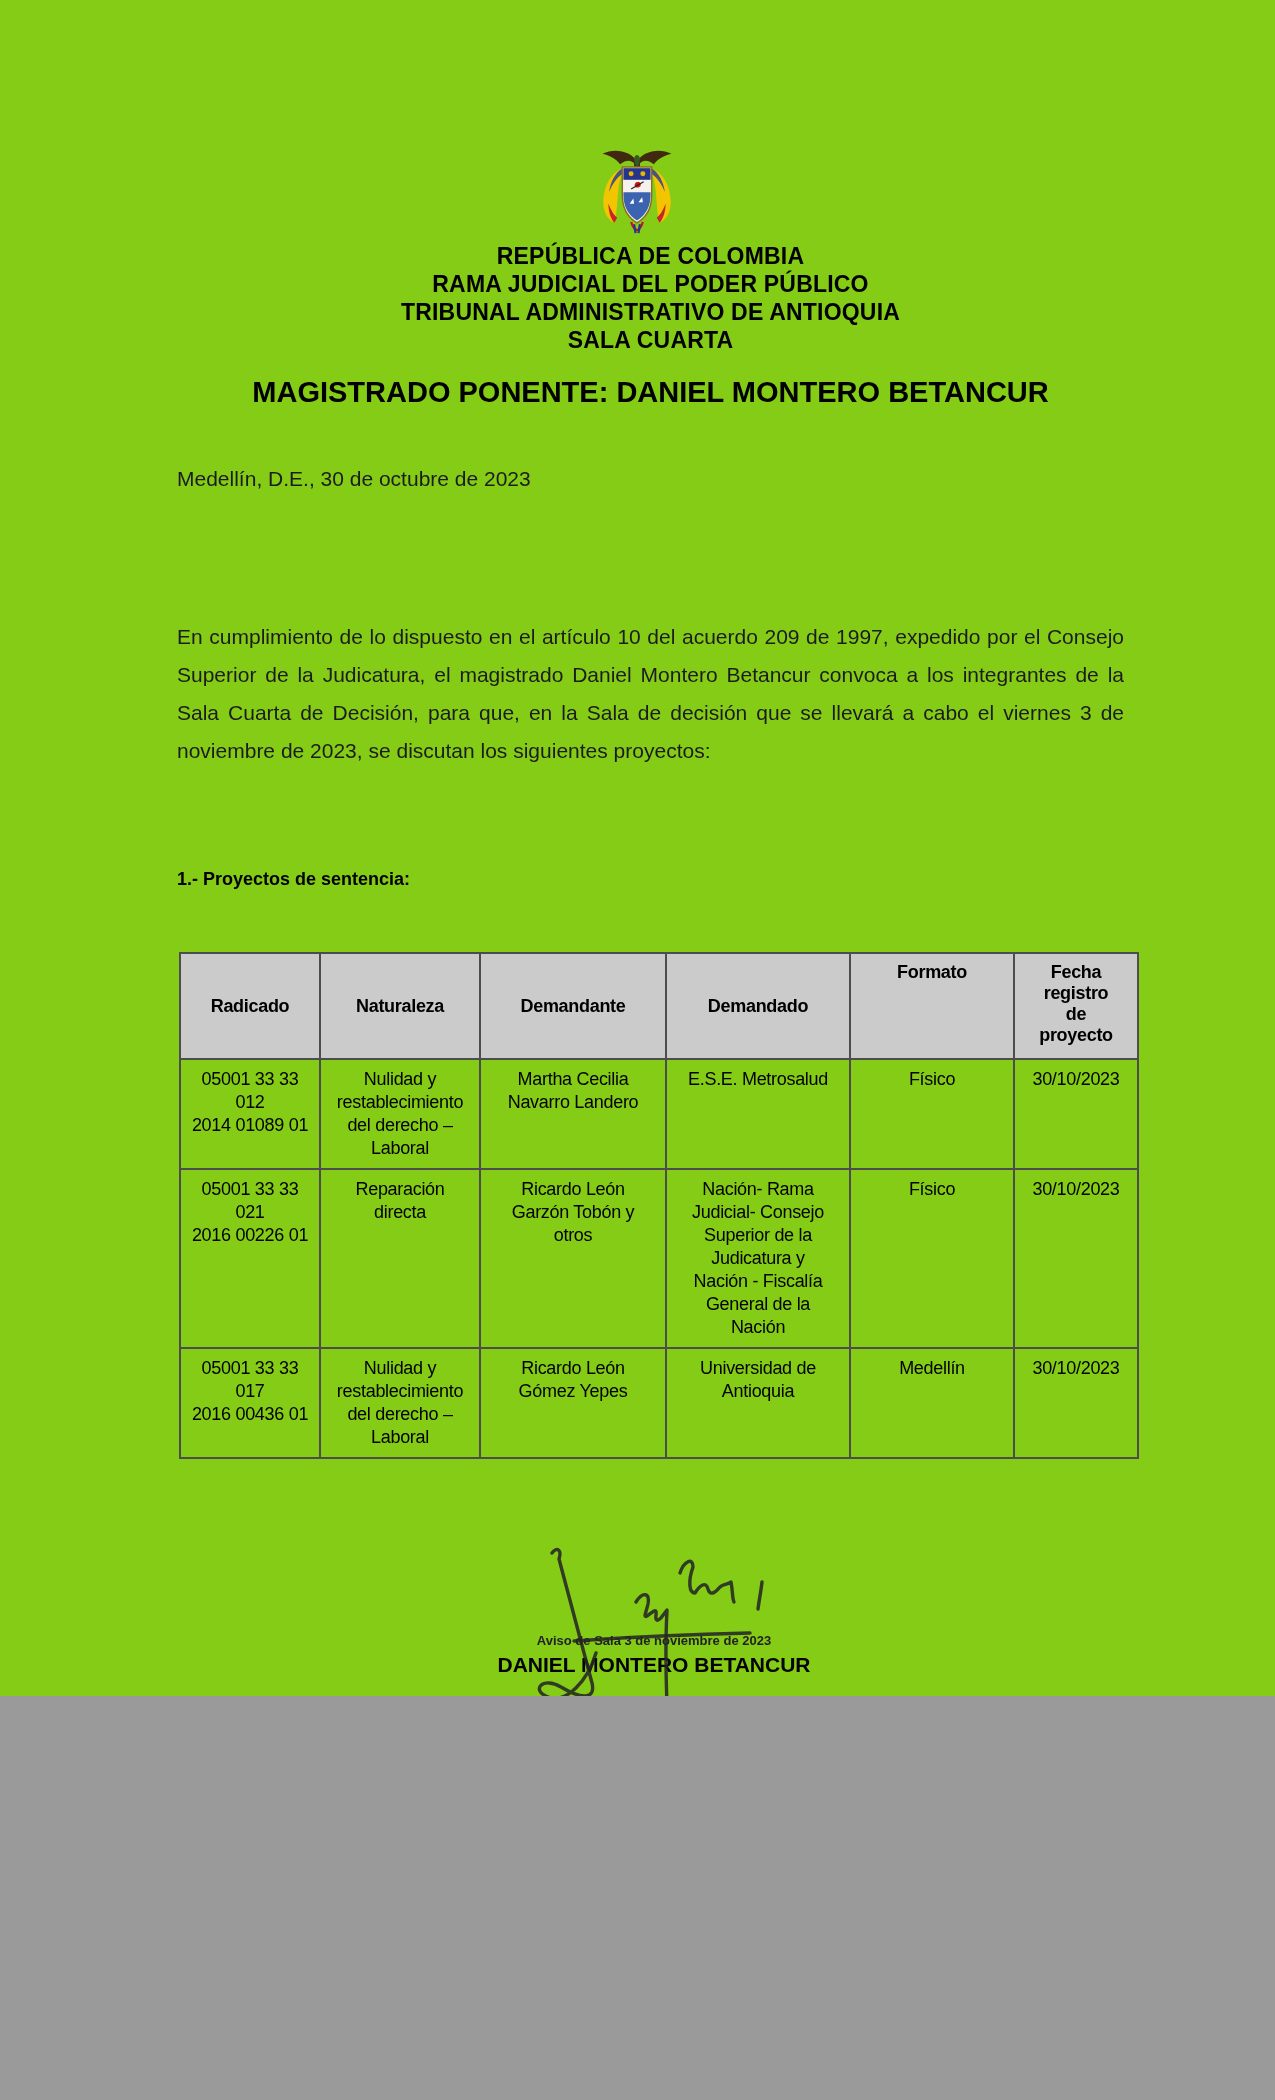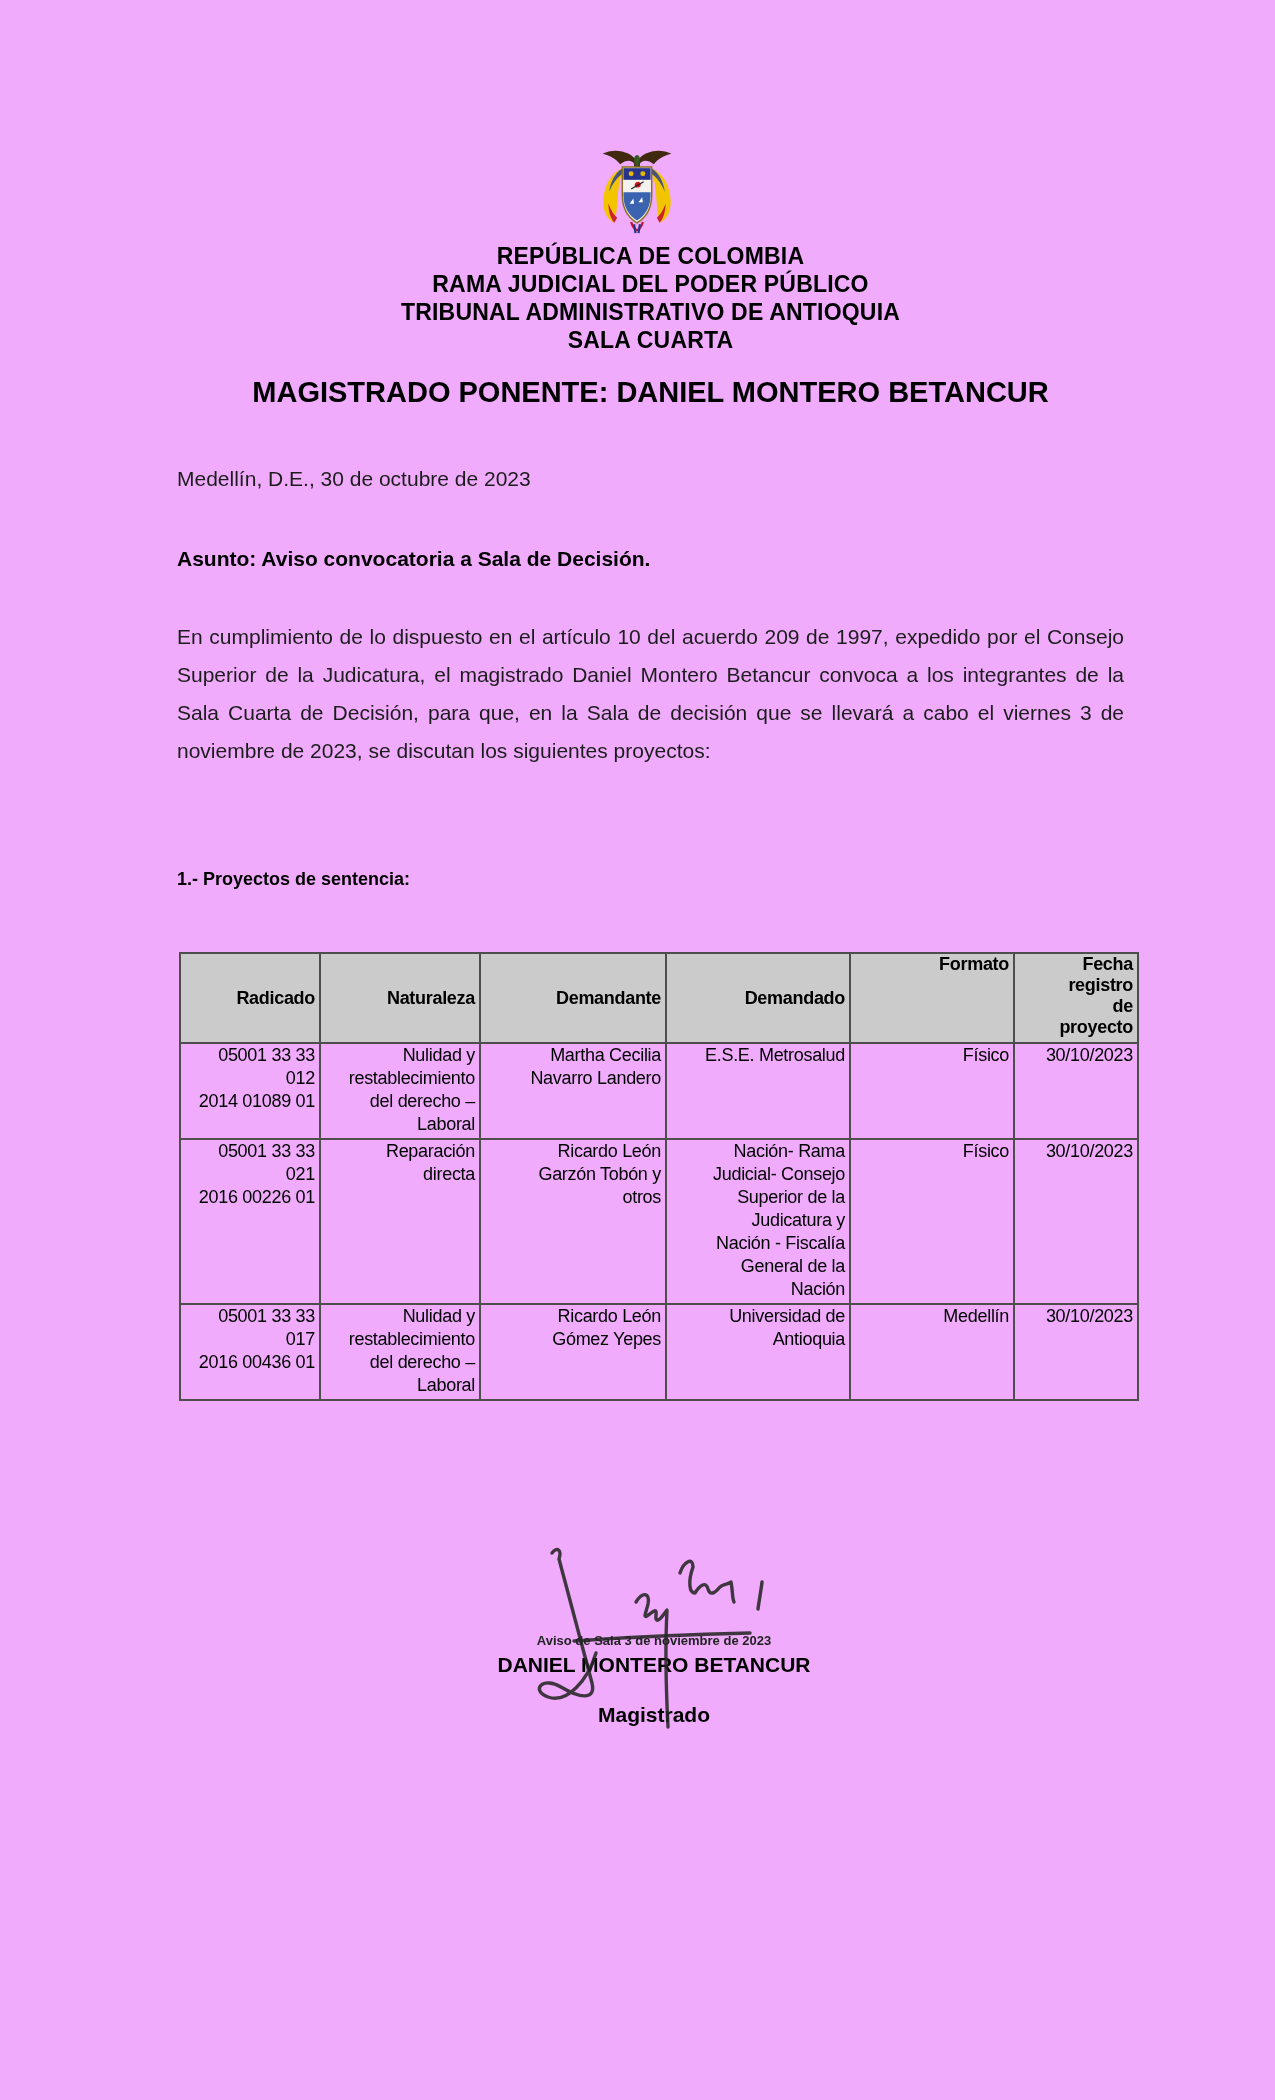--- a/index.html
+++ b/index.html
@@ -1,20 +1,20 @@
 <!DOCTYPE html>
 <html style="--table_header_bg: #cbcbcb; --table_border: #4d4d4d; --flag_yellow: #f2c500; --flag_blue: #2b3f92; --flag_red: #c8102e; --condor_brown: #40290f; --ink: #262626;"><head>
 <meta charset="utf-8">
 <style>
   html,body{margin:0;padding:0;background:#9a9a9a;}
   .page{
     position:relative;
-    width:1275px;height:2100px;
+    width:1275px;height:1696px;
     margin:0 auto;
-    background:#f0abfc;
+    background:#84cc16;
     font-family:"Liberation Sans", sans-serif;
     color:#111;
     overflow:hidden;
   }
   .abs{position:absolute;}
   
   .crest{left:593px;top:146px;width:88px;height:92px;}
   .doc-header{
     left:177px;top:242px;width:947px;
     text-align:center;font-weight:bold;font-size:23px;line-height:28px;
@@ -34,25 +34,25 @@
   }
   .section-title{left:177px;top:866px;width:947px;font-size:18px;line-height:26px;font-weight:bold;color:#000;}
   
   .tbl-wrap{left:179px;top:952px;width:960px;}
   table.projects{
     border-collapse:collapse;table-layout:fixed;width:958px;
     font-size:18px;letter-spacing:-0.3px;color:#000;
   }
   table.projects th, table.projects td{
     border:2px solid var(--table_border,#4d4d4d);
-    padding:0 4px;
+    padding:8px 4px;
     vertical-align:top;
     white-space:pre-line;
     overflow:hidden;
-    text-align:right;
+    text-align:center;
     font-weight:normal;
   }
   table.projects th{
     background:var(--table_header_bg,#cbcbcb);
     font-weight:bold;
     line-height:21px;
     vertical-align:middle;
     height:88px;
   }
   table.projects th.top{vertical-align:top;}
@@ -102,21 +102,20 @@
     <div>REPÚBLICA DE COLOMBIA</div>
     <div>RAMA JUDICIAL DEL PODER PÚBLICO</div>
     <div>TRIBUNAL ADMINISTRATIVO DE ANTIOQUIA</div>
     <div>SALA CUARTA</div>
   </div>
 
   <div class="abs ponente">MAGISTRADO PONENTE: DANIEL MONTERO BETANCUR</div>
 
   <div class="abs dateline">Medellín, D.E., 30 de octubre de 2023</div>
 
-  <div class="abs subject">Asunto: Aviso convocatoria a Sala de Decisión.</div>
 
   <div class="abs body-par">En cumplimiento de lo dispuesto en el artículo 10 del acuerdo 209 de 1997, expedido por el Consejo Superior de la Judicatura, el magistrado Daniel Montero Betancur convoca a los integrantes de la Sala Cuarta de Decisión, para que, en la Sala de decisión que se llevará a cabo el viernes 3 de noviembre de 2023, se discutan los siguientes proyectos:</div>
 
   <div class="abs section-title">1.- Proyectos de sentencia:</div>
 
   <div class="abs tbl-wrap">
     <table class="projects">
       <colgroup>
         <col style="width:140px">
           <col style="width:160px">

